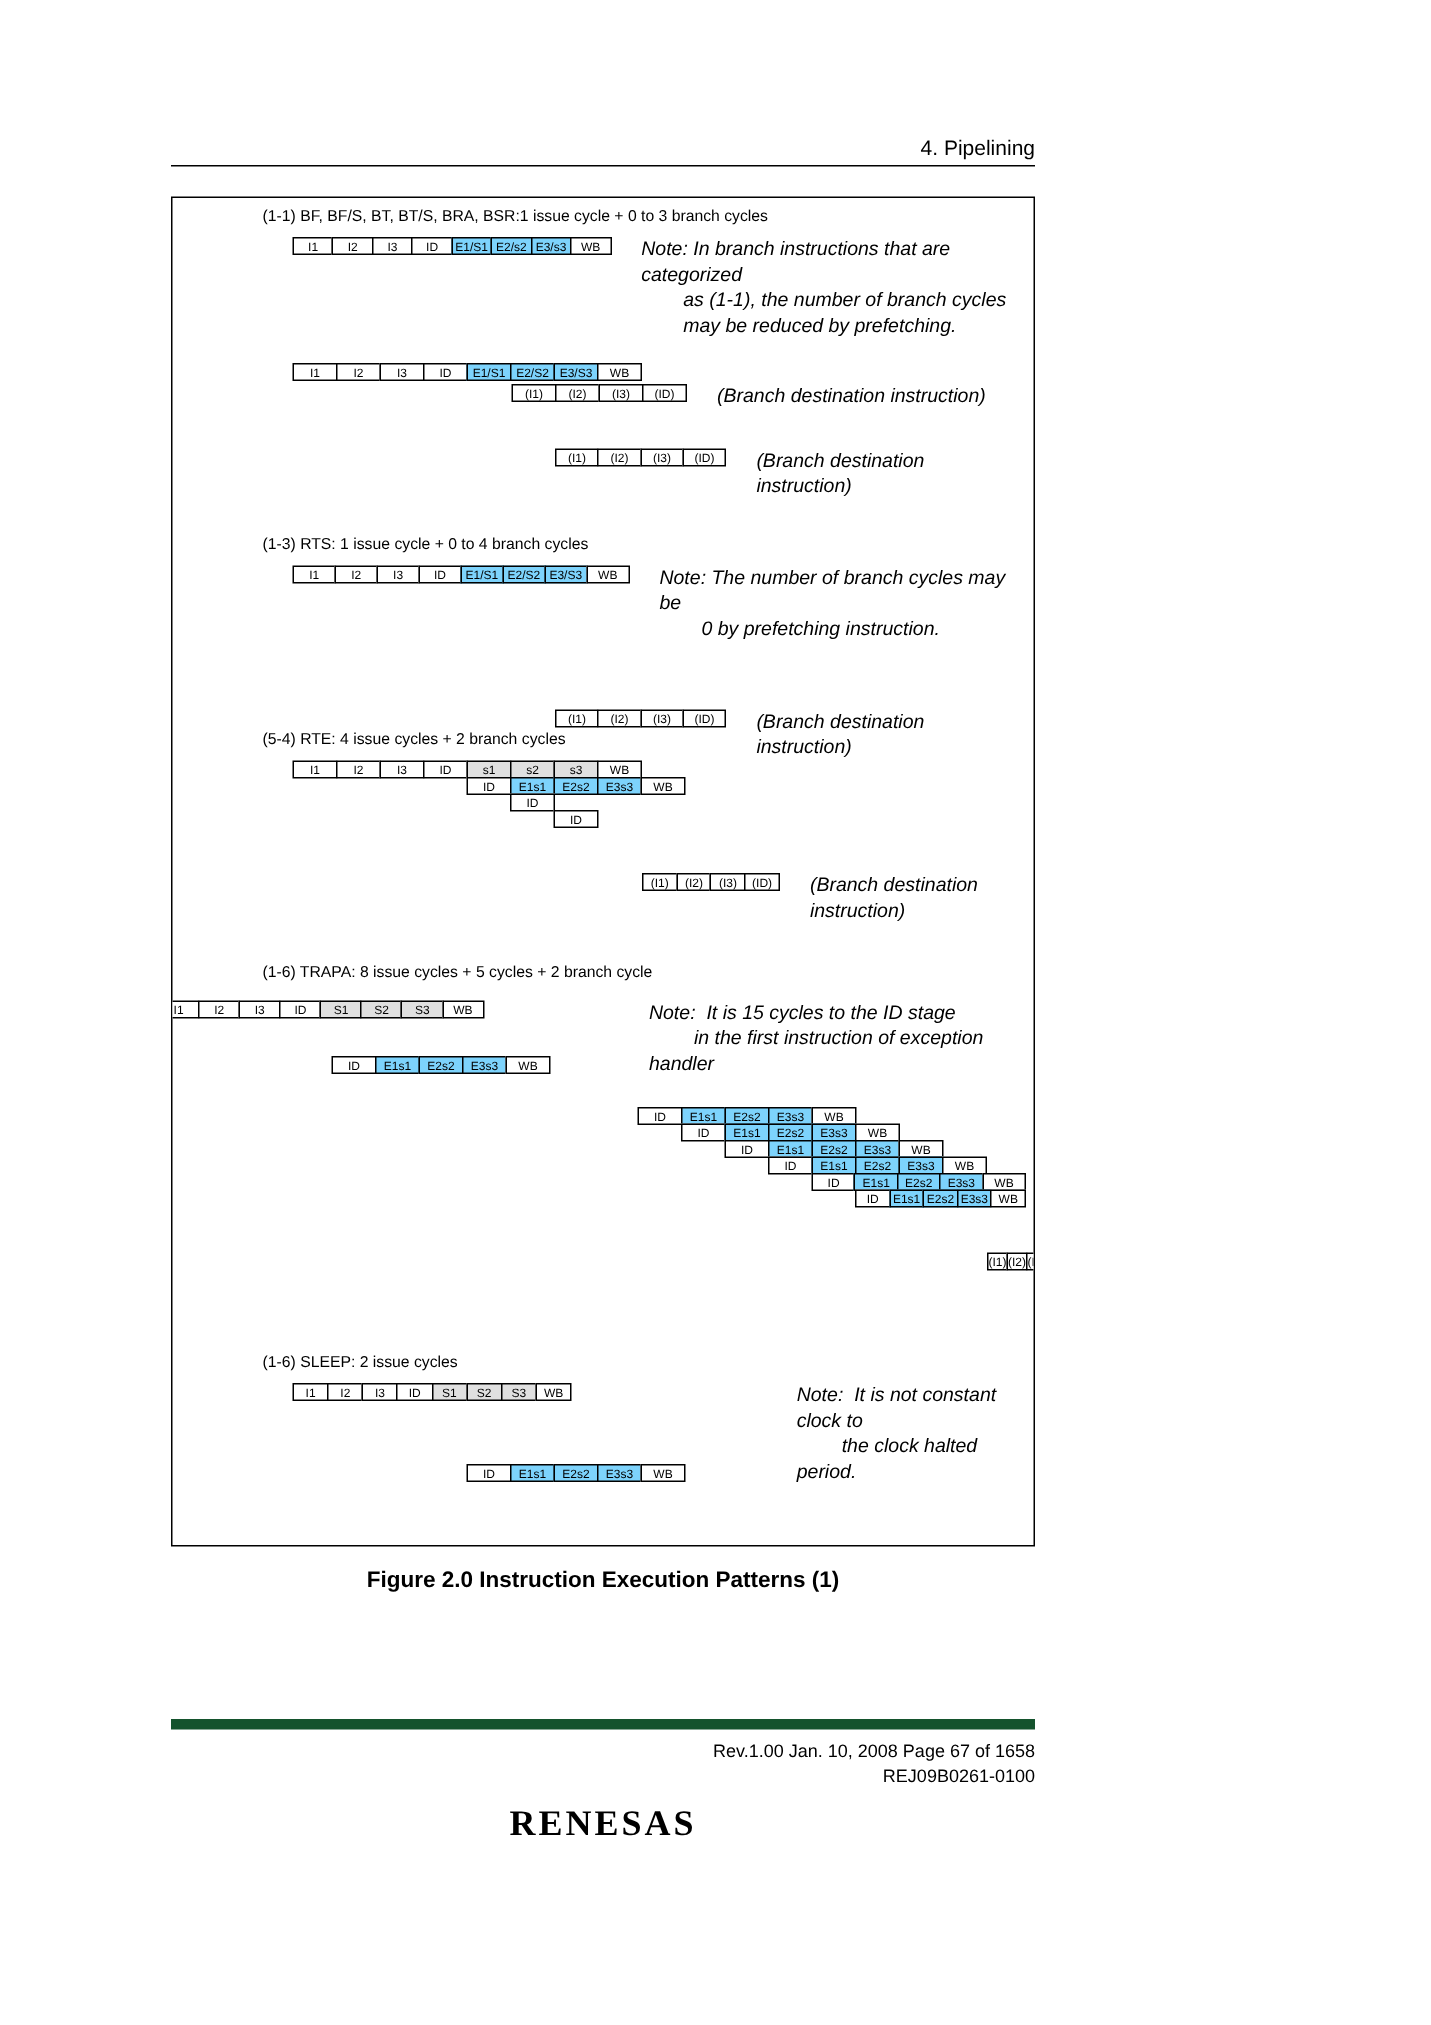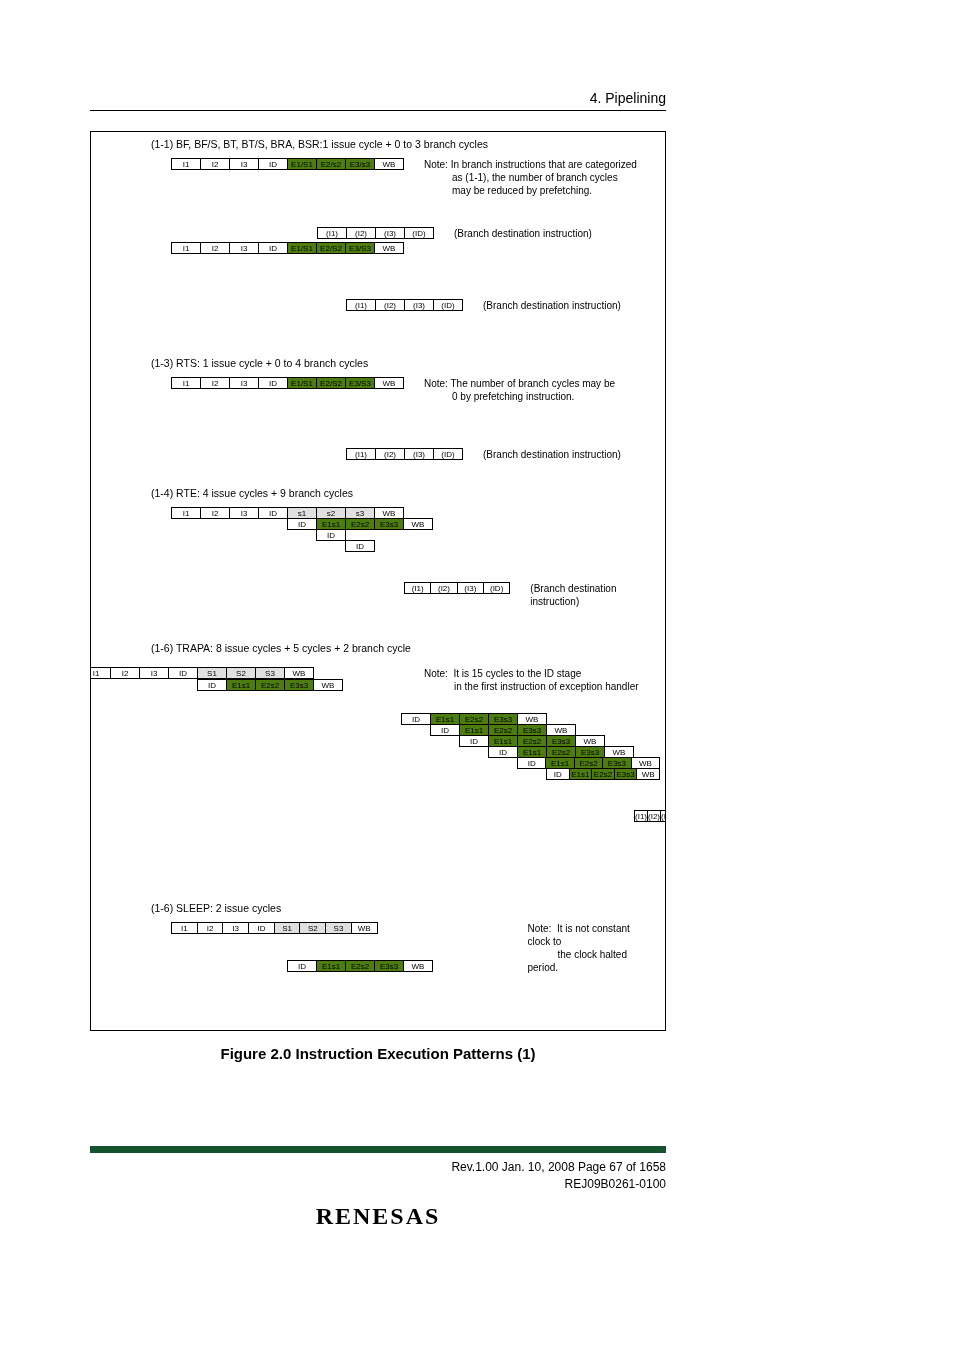--- a/index.html
+++ b/index.html
@@ -8,20 +8,21 @@
     font-family: Arial, Helvetica, sans-serif;
     background: #fff;
     width: 954px;
   }
   .page {
     width: 756px;
     height: 1350px;
     position: relative;
     box-sizing: border-box;
     padding: 90px 90px 0 90px;
+    margin-left: 24px;
   }
   .header {
     border-bottom: 1px solid #000;
     text-align: right;
     font-size: 14px;
     padding-bottom: 4px;
     margin-bottom: 20px;
   }
   .figure-frame {
     border: 1px solid #000;
@@ -43,27 +44,28 @@
   .stage {
     border: 1px solid #000;
     width: 30px;
     height: 12px;
     font-size: 8px;
     text-align: center;
     line-height: 12px;
     box-sizing: border-box;
     background: #fff;
   }
-  .stage.gray { background: #4d7c0f; }
+  .stage.gray { background: #7dd3fc; }
   .stage.lgray { background: #e0e0e0; }
   .stage + .stage { margin-left: -1px; }
   .note {
-    font-size: 10px;
+    font-size: 13px;
     margin-left: 20px;
     line-height: 1.3;
+    font-style: italic;
   }
   .caption {
     text-align: center;
     font-weight: bold;
     font-size: 15px;
     margin-top: 14px;
   }
   .footer {
     position: absolute;
     bottom: 120px;
@@ -162,21 +164,21 @@
       <div class="row" style="margin-left:195px; margin-top:45px;">
         <div class="stage">(I1)</div>
         <div class="stage">(I2)</div>
         <div class="stage">(I3)</div>
         <div class="stage">(ID)</div>
         <div class="note">(Branch destination instruction)</div>
       </div>
     </div>
 
     <div class="group" style="left:60px; top:355px; right:10px;">
-      <div class="section-title">(1-4) RTE: 4 issue cycles + 9 branch cycles</div>
+      <div class="section-title">(5-4) RTE: 4 issue cycles + 2 branch cycles</div>
       <div class="row" style="margin-left:20px;">
         <div class="stage">I1</div>
         <div class="stage">I2</div>
         <div class="stage">I3</div>
         <div class="stage">ID</div>
         <div class="stage lgray">s1</div>
         <div class="stage lgray">s2</div>
         <div class="stage lgray">s3</div>
         <div class="stage">WB</div>
       </div>

